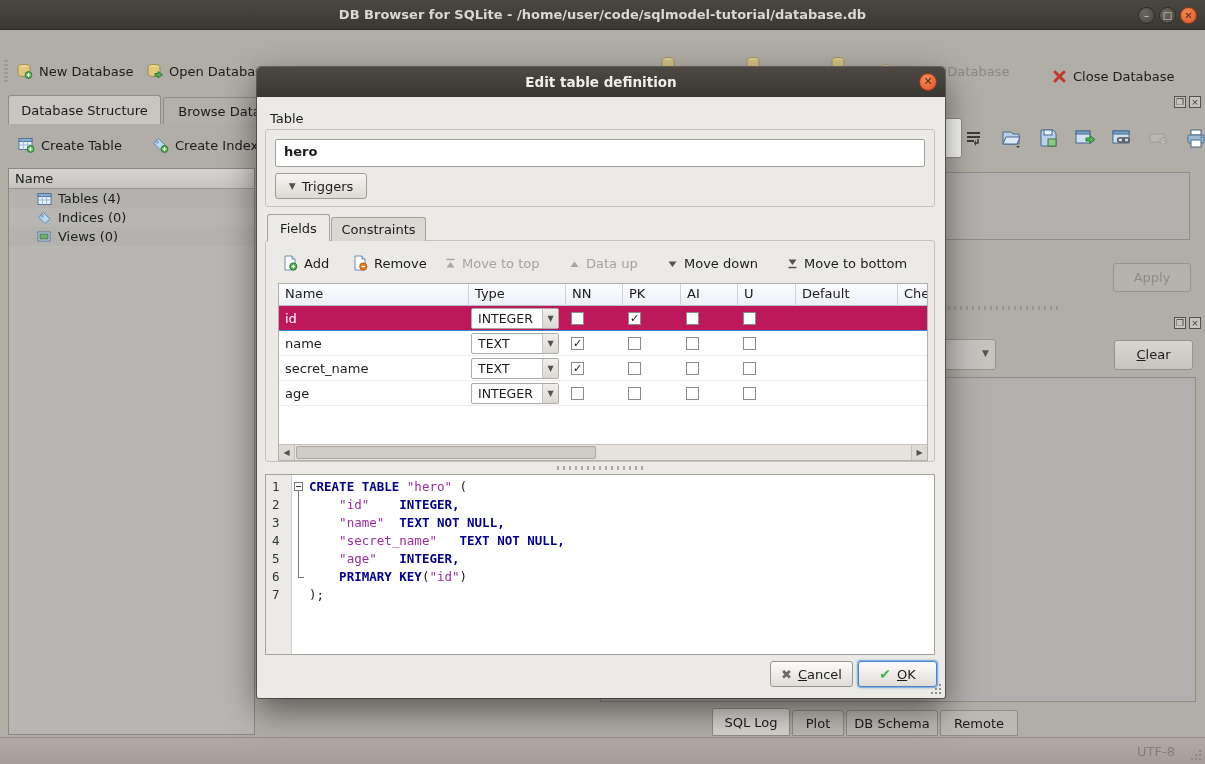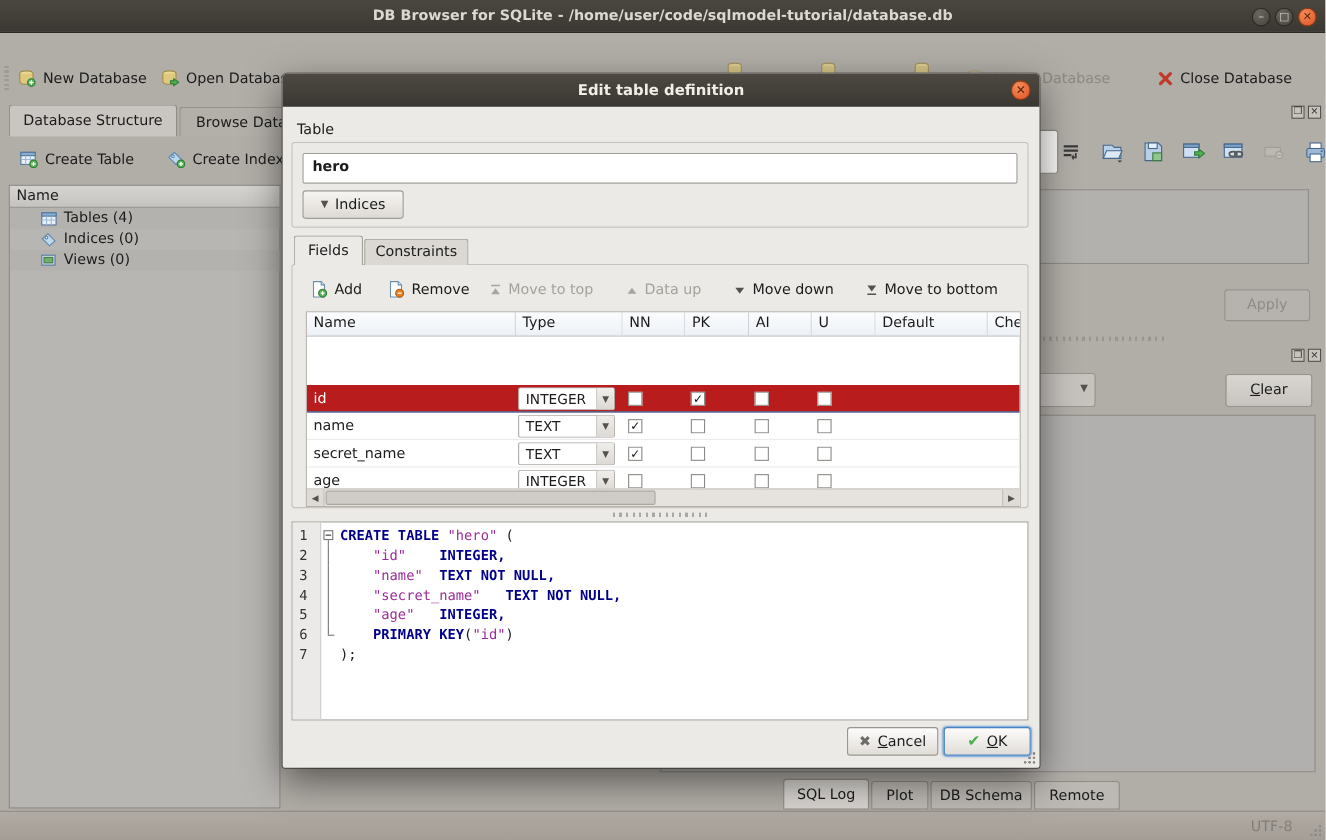--- a/index.html
+++ b/index.html
@@ -101,21 +101,21 @@
   .ftb-btn { position:absolute; top:184px; height:24px; display:flex; align-items:center; gap:6px; }
   .ftb-btn.disabled { color:#a5a29c; }
 
   .grid { position:absolute; left:21px; top:216px; width:650px; height:178px; background:#fff;
     border:1px solid #b3b0ab; overflow:hidden; }
   .ghead-row { display:flex; height:22px; }
   .gcell { flex:none; overflow:hidden; white-space:nowrap; }
   .ghead { background:linear-gradient(#fbfcfe,#edf1f6); border-right:1px solid #cdd2da;
     border-bottom:1px solid #b9bec7; padding:2px 0 0 6px; }
   .grow { display:flex; height:25px; align-items:center; border-bottom:1px solid #ececec; }
-  .grow.selected { background:#b91c1c; color:#fff; border-bottom-color:#3189cb;margin-top:44px; }
+  .grow.selected { background:#be185d; color:#fff; border-bottom-color:#3189cb; }
   .gname { padding-left:6px; }
   .combo { width:88px; height:21px; margin-left:2px; background:#fff; border:1px solid #aeaba6;
     border-radius:2px; position:relative; color:#1b1b1b; display:flex; align-items:center; }
   .combo .val { padding-left:6px; font-size:12.5px; }
   .combo .btn { position:absolute; right:0; top:0; width:16px; height:100%;
     background:linear-gradient(#f0eeea,#dcd9d4); border-left:1px solid #c6c3be;
     display:flex; align-items:center; justify-content:center; font-size:8px; color:#55524d; }
   .cb { width:13px; height:13px; margin-left:5px; background:#fff; border:1px solid #8e8b86;
     display:flex; align-items:center; justify-content:center; font-size:11px; font-weight:bold; color:#111; }
   .hscroll { position:absolute; left:0; bottom:0; width:100%; height:16px; background:#e6e3df; border-top:1px solid #c6c3be; }
@@ -199,21 +199,21 @@
             <ellipse cx="8" cy="4" rx="6" ry="2.6" fill="#ead98f" stroke="#a08d4e"></ellipse>
             <path d="M2 4v7a6 2.6 0 0 0 12 0V4" fill="#dfc97f" stroke="#a08d4e"></path>
           </svg></span></div>
     <div class="tb-item dim" style="left:878px;">
       <span id="ic-attachdb"><span style="opacity:.45"><svg width="17" height="16" viewBox="0 0 17 16">
               <ellipse cx="8" cy="4" rx="6" ry="2.6" fill="#ead98f" stroke="#a08d4e"></ellipse>
               <path d="M2 4v7a6 2.6 0 0 0 12 0V4" fill="#dfc97f" stroke="#a08d4e"></path>
             </svg></span></span>
       <span>Attach Database</span>
     </div>
-    <div class="tb-item" style="left:1052px;">
+    <div class="tb-item" style="left:1052px;align-items:flex-end;">
       <span id="ic-closedb">
           <svg width="15" height="15">
             <path d="M3 3l9 9M12 3l-9 9" stroke="#c0392b" stroke-width="3" stroke-linecap="round"></path>
           </svg>
         </span>
       <span>Close Database</span>
     </div>
   </div>
 
   <div class="main-tab active" style="left:8px; top:95px; width:153px; height:29px;">
@@ -368,21 +368,21 @@
     <div class="dlg-titlebar">
       <span class="dlg-title">Edit table definition</span>
       <div class="dlg-close">✕</div>
     </div>
 
     <div class="dlg-label" style="left:13px; top:44px;">Table</div>
     <div class="groupbox" style="left:8px; top:62px; width:670px; height:78px;"></div>
     <div class="text-input" style="left:18px; top:72px; width:650px; height:28px;">hero</div>
     <div class="push-btn" style="left:18px; top:106px; width:92px; height:26px;">
       <span class="arr">▼</span>
-      <span>Indices</span>
+      <span>Triggers</span>
     </div>
 
     <div class="dlg-tab active" style="left:10px; top:147px; width:63px; height:27px;">
       <span>Fields</span>
     </div>
     <div class="dlg-tab inactive" style="left:74px; top:150px; width:95px; height:24px;">
       <span>Constraints</span>
     </div>
     <div class="groupbox" style="left:8px; top:173px; width:670px; height:222px; background:#eceae6;"></div>
 

